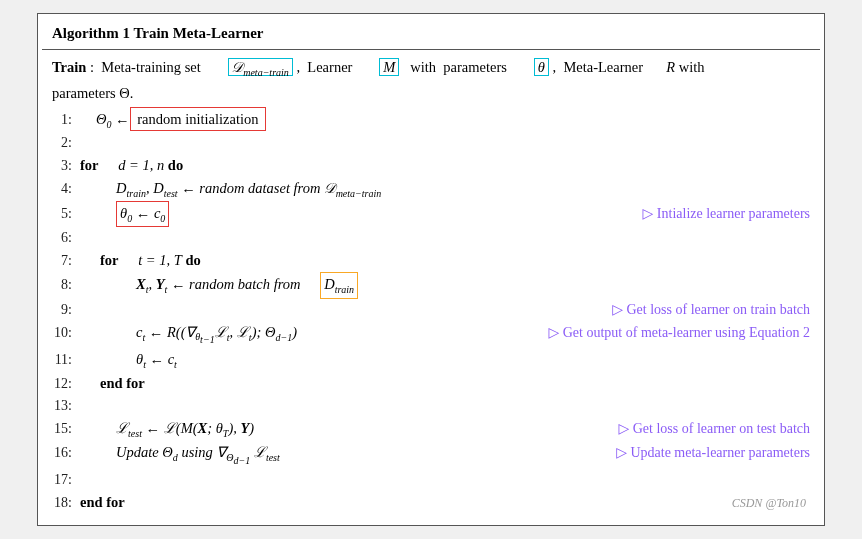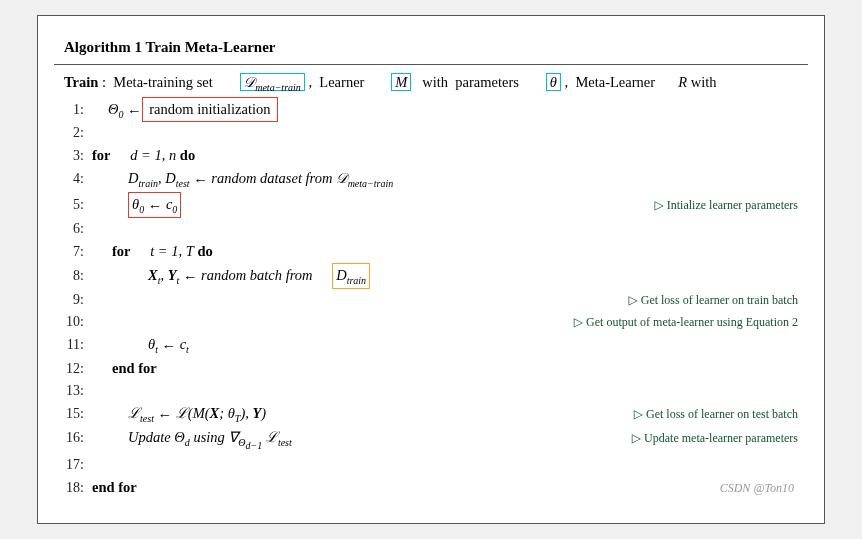--- a/index.html
+++ b/index.html
@@ -8,21 +8,21 @@
       display: flex;
       justify-content: center;
       align-items: center;
       min-height: 100vh;
       font-family: 'Times New Roman', Times, serif;
     }
     .algorithm-box {
       width: 788px;
       background: #ffffff;
       border: 1.5px solid #555;
-      padding: 16px;
+      padding: 4px;
       font-size: 14.5px;
       line-height: 1.55;
     }
     .algo-header {
       background: #fff;
       border-bottom: 1.5px solid #555;
       padding: 4px 10px 4px 10px;
       font-weight: bold;
       font-size: 15px;
     }
@@ -51,22 +51,22 @@
       flex-shrink: 0;
     }
     .line-content {
       flex: 1;
       display: flex;
       align-items: baseline;
       flex-wrap: wrap;
     }
     .comment {
       margin-left: auto;
-      color: #14532d;
-      font-size: 12px;
+      color: #8b5cf6;
+      font-size: 14px;
       white-space: nowrap;
       padding-left: 10px;
     }
     .indent1 { padding-left: 20px; }
     .indent2 { padding-left: 40px; }
     .box-cyan {
       border: 1.5px solid #00bcd4;
       padding: 0px 3px;
       display: inline;
     }
@@ -104,20 +104,23 @@
     <div class="input-line">
       <span class="label bold">Train</span>
       <span>: &nbsp;Meta-training set &nbsp;</span>
       <span class="box-cyan math">𝒟<sub>meta−train</sub></span>
       <span>, &nbsp;Learner &nbsp;</span>
       <span class="box-cyan math">M</span>
       <span>&nbsp; with &nbsp;parameters &nbsp;</span>
       <span class="box-cyan math">θ</span>
       <span>, &nbsp;Meta-Learner &nbsp;<span class="math">R</span> with</span>
     </div>
+    <div class="input-line">
+      <span>parameters Θ.</span>
+    </div>
 
     <div class="line-row">
       <span class="line-num">1:</span>
       <span class="line-content">
         <span class="math">Θ<sub>0</sub> ←</span>
         <span class="box-red">&nbsp;random initialization&nbsp;</span>
       </span>
     </div>
 
     <div class="line-row">
@@ -172,20 +175,21 @@
     <div class="line-row">
       <span class="line-num">9:</span>
       <span class="line-content indent2">
         <span class="comment">▷ Get loss of learner on train batch</span>
       </span>
     </div>
 
     <div class="line-row">
       <span class="line-num">10:</span>
       <span class="line-content indent2">
+        <span class="math">c<sub>t</sub> ← R((∇<sub>θ<sub>t−1</sub></sub>ℒ<sub>t</sub>, ℒ<sub>t</sub>); Θ<sub>d−1</sub>)</span>
         <span class="comment">▷ Get output of meta-learner using Equation 2</span>
       </span>
     </div>
 
     <div class="line-row">
       <span class="line-num">11:</span>
       <span class="line-content indent2">
         <span class="math">θ<sub>t</sub> ← c<sub>t</sub></span>
       </span>
     </div>

